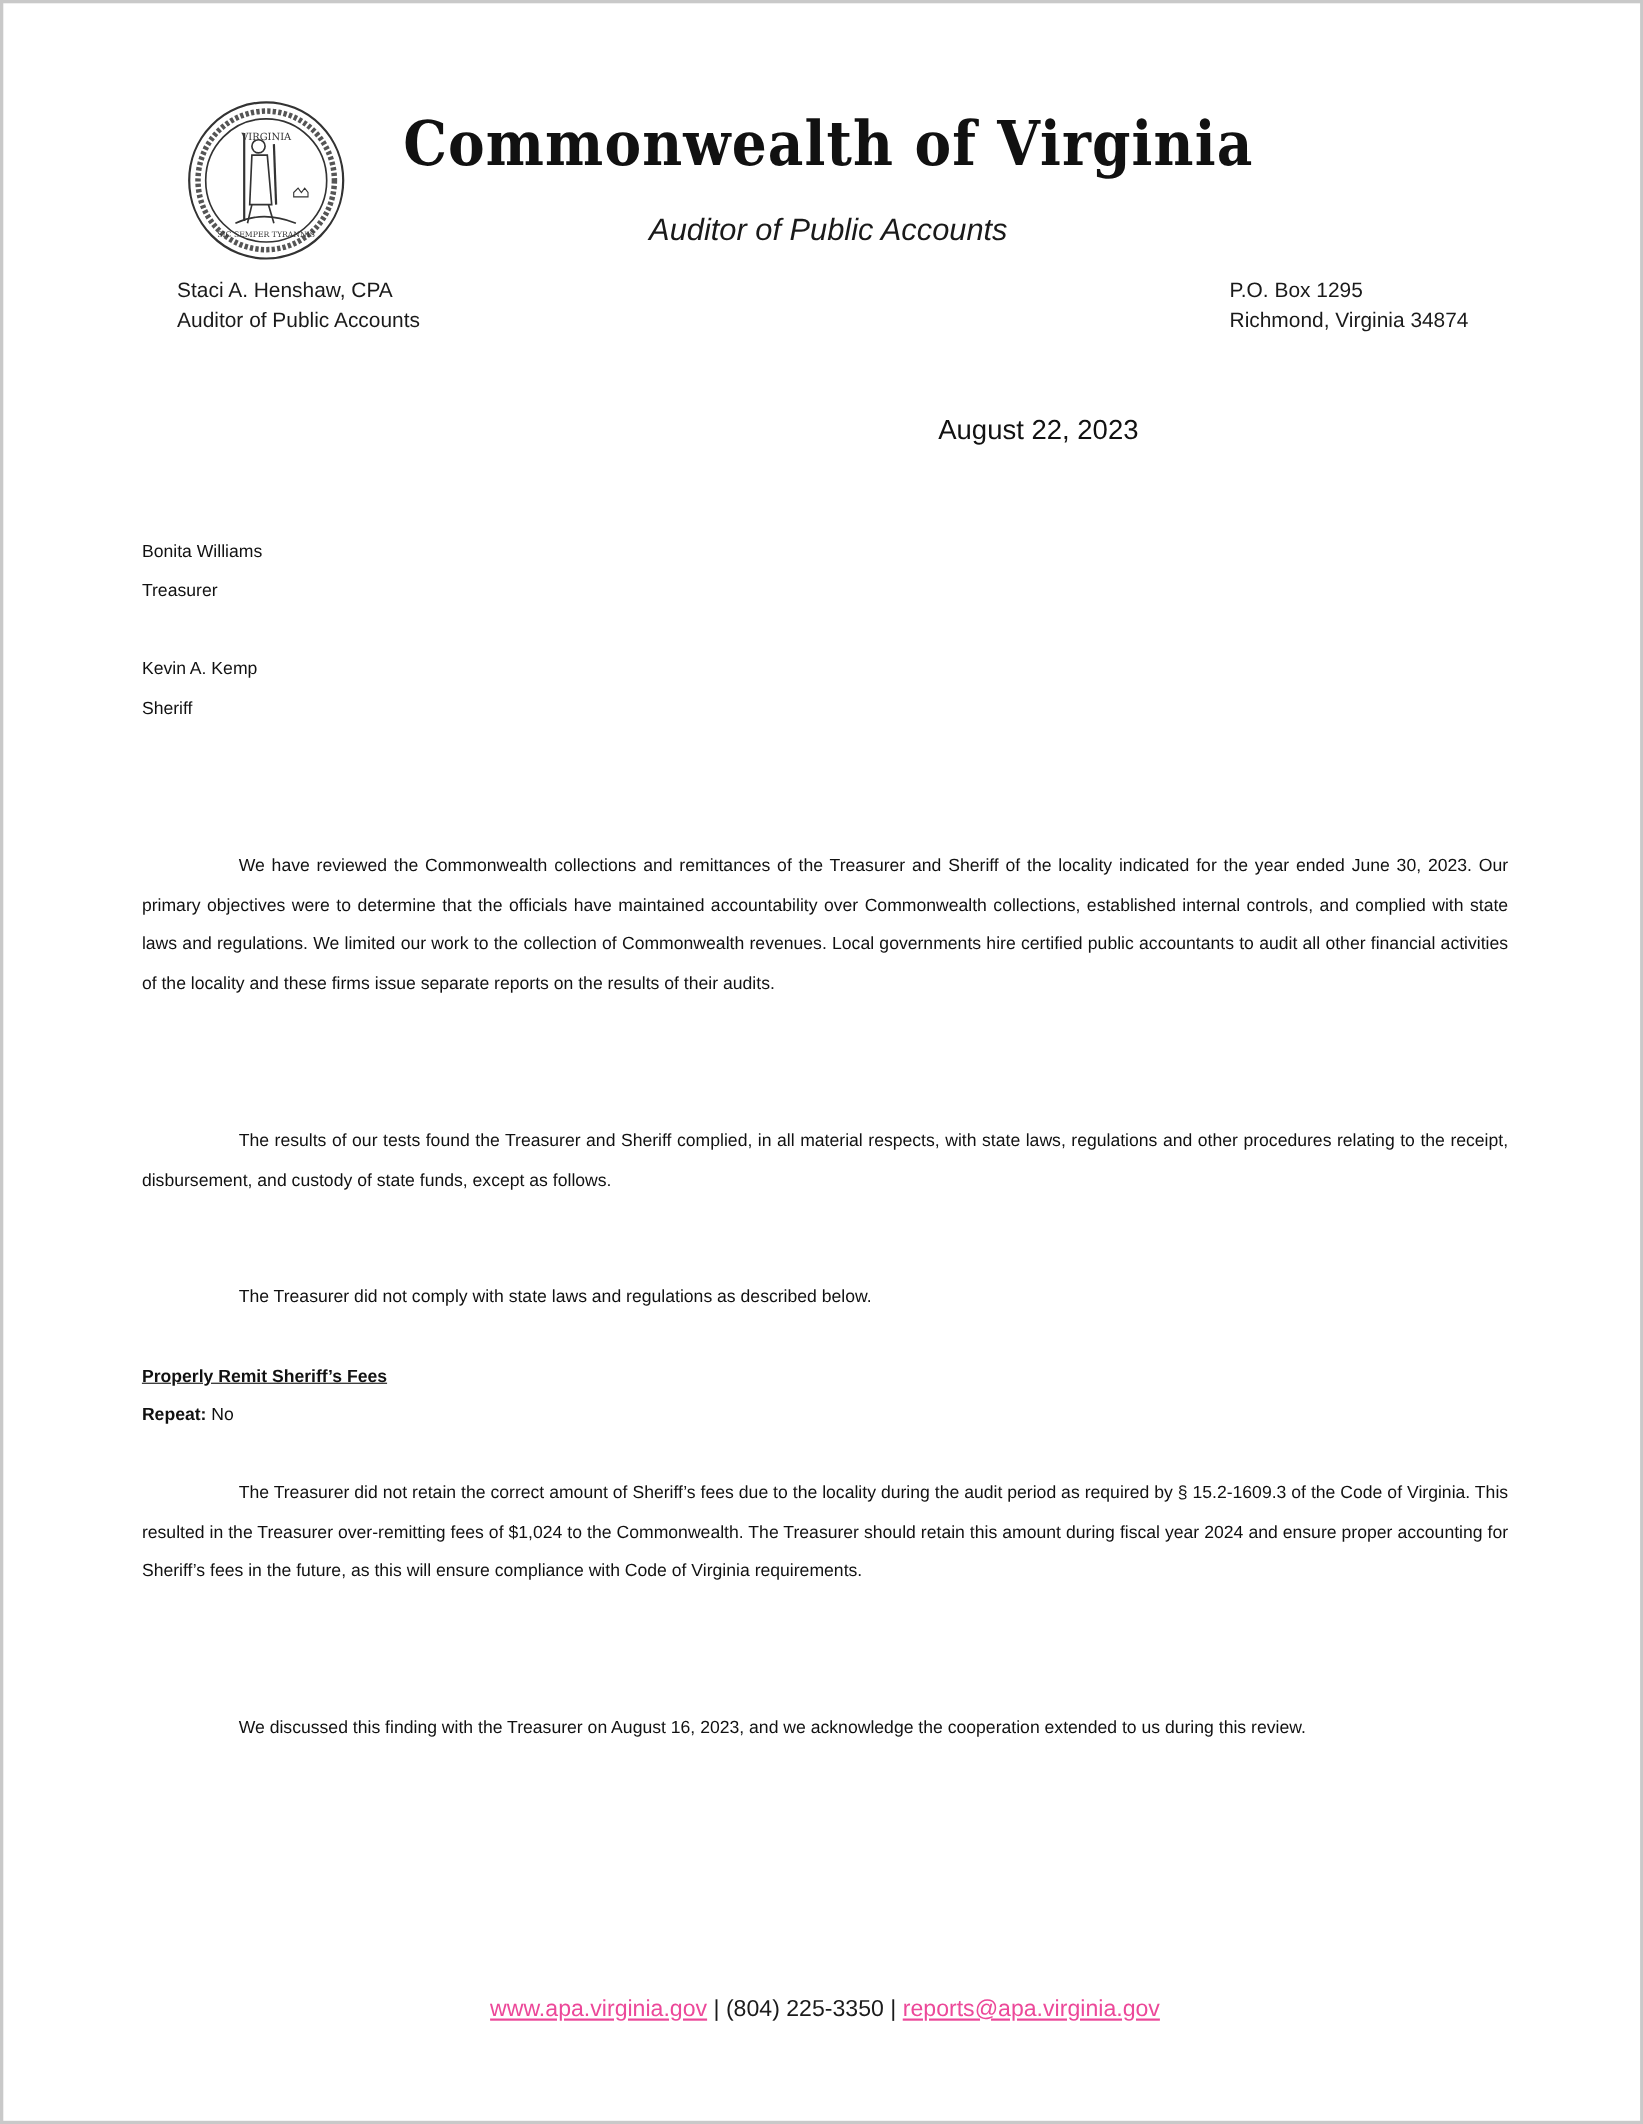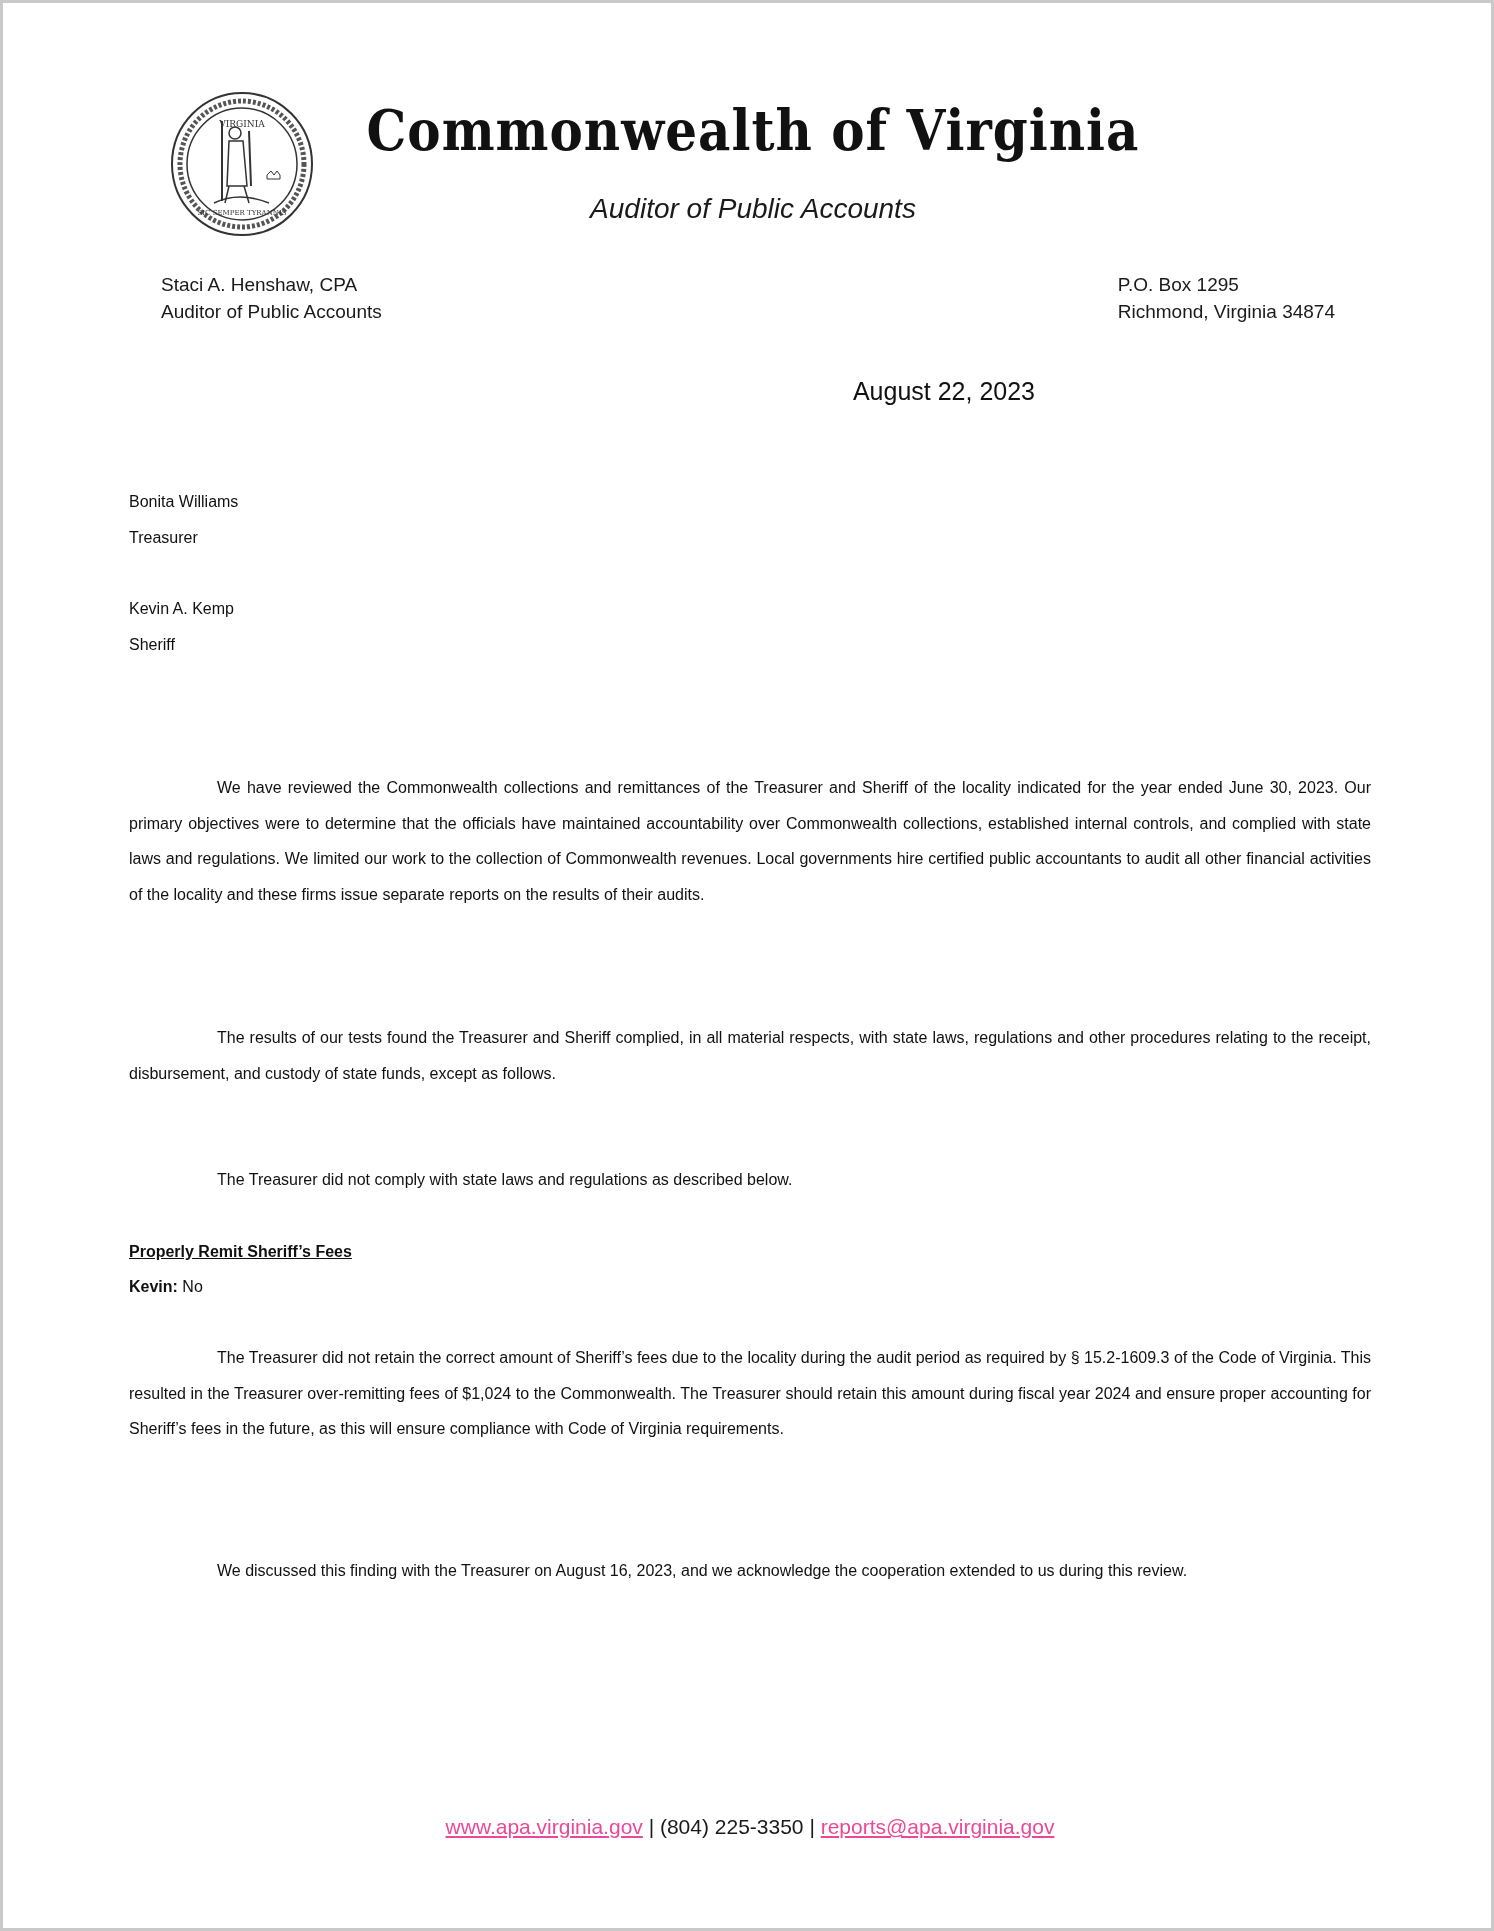--- a/index.html
+++ b/index.html
@@ -6,21 +6,21 @@
   body { width: 1494px; height: 1931px; position: relative; overflow: hidden;
          font-family: "Liberation Sans", "DejaVu Sans", sans-serif; color: #111; }
   .frame { position: absolute; left: 0; top: 0; width: 1488px; height: 1925px;
            border: 3px solid #c9c9c9; background: #fff; }
   .seal { position: absolute; left: 166px; top: 88px; width: 146px; height: 146px; }
   .title { position: absolute; left: 300px; width: 900px; top: 98px; text-align: center;
            font-family: "DejaVu Serif", serif; font-weight: bold; font-size: 50px;
            letter-spacing: 1px; color: #111; transform: scaleY(1.12); }
   .subtitle { position: absolute; left: 400px; width: 700px; top: 190px; text-align: center;
               font-style: italic; font-size: 28px; color: #1a1a1a; }
-  .addr { position: absolute; font-size: 19px; line-height: 27px; color: #1a1a1a; margin-top: 20px; }
+  .addr { position: absolute; font-size: 19px; line-height: 27px; color: #1a1a1a; }
   .addr.left { left: 158px; top: 248px; }
   .addr.right { right: 156px; top: 248px; }
   .date { position: absolute; left: 600px; width: 432px; top: 374px; text-align: right; font-size: 25px; }
   .body { position: absolute; left: 126px; width: 1242px; font-size: 16px; line-height: 35.6px; }
   .line { display: block; }
   .para { text-align: justify; text-align-last: left; }
   .indent { text-indent: 88px; }
   .heading { font-weight: bold; text-decoration: underline; }
   .bold { font-weight: bold; }
   .footer { position: absolute; left: 0; width: 1494px; top: 1812px; text-align: center; font-size: 21px; color: #1a1a1a; }
@@ -74,21 +74,21 @@
   <div class="body para indent" style="top:767px;">We have reviewed the Commonwealth collections and remittances of the Treasurer and Sheriff of the locality indicated for the year ended June 30, 2023.  Our primary objectives were to determine that the officials have maintained accountability over Commonwealth collections, established internal controls, and complied with state laws and regulations.  We limited our work to the collection of Commonwealth revenues.  Local governments hire certified public accountants to audit all other financial activities of the locality and these firms issue separate reports on the results of their audits.</div>
 
   <div class="body para indent" style="top:1017px;">The results of our tests found the Treasurer and Sheriff complied, in all material respects, with state laws, regulations and other procedures relating to the receipt, disbursement, and custody of state funds, except as follows.</div>
 
   <div class="body para indent" style="top:1159px;">The Treasurer did not comply with state laws and regulations as described below.</div>
 
   <div class="body" style="top:1231px;">
     <span class="heading">Properly Remit Sheriff’s Fees</span>
   </div>
   <div class="body" style="top:1266px;">
-    <span class="bold">Kevin:</span><span> No</span>
+    <span class="bold">Repeat:</span><span> No</span>
   </div>
 
   <div class="body para indent" style="top:1337px;">The Treasurer did not retain the correct amount of Sheriff’s fees due to the locality during the audit period as required by § 15.2-1609.3 of the Code of Virginia.  This resulted in the Treasurer over-remitting fees of $1,024 to the Commonwealth.  The Treasurer should retain this amount during fiscal year 2024 and ensure proper accounting for Sheriff’s fees in the future, as this will ensure compliance with Code of Virginia requirements.</div>
 
   <div class="body para indent" style="top:1550px;">We discussed this finding with the Treasurer on August 16, 2023, and we acknowledge the cooperation extended to us during this review.</div>
 
   <div class="footer">
     <a>www.apa.virginia.gov</a><span> | </span><span>(804) 225-3350</span><span> | </span><a>reports@apa.virginia.gov</a>
   </div>
 </div>

